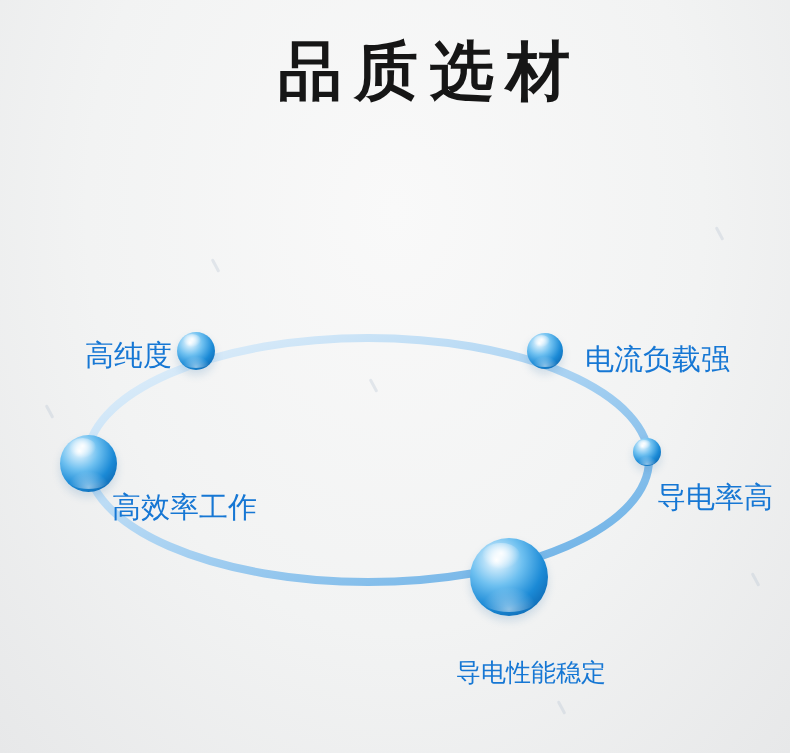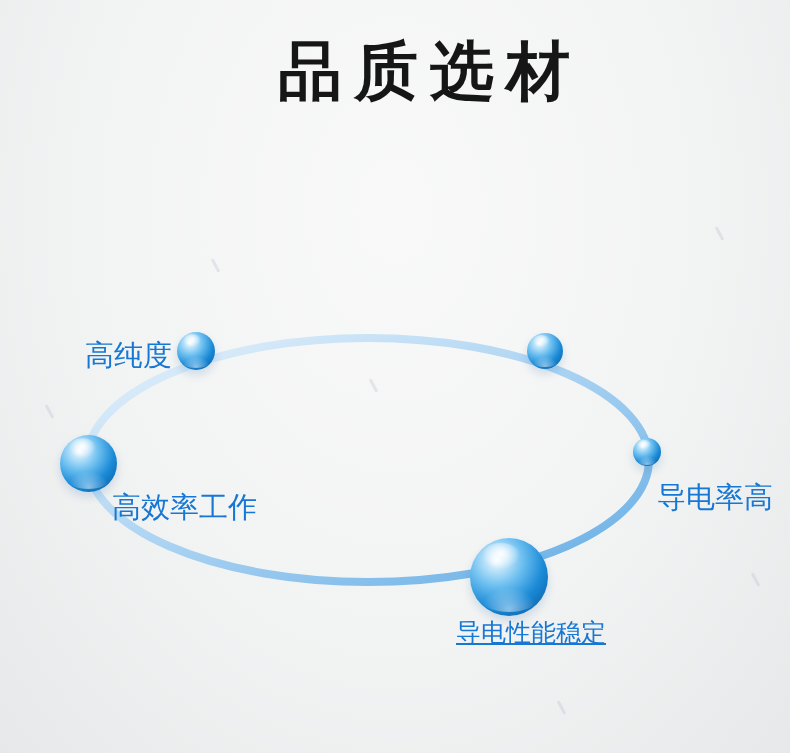--- a/index.html
+++ b/index.html
@@ -67,21 +67,21 @@
     position: absolute;
     color: #1677d4;
     font-size: 29px;
     white-space: nowrap;
     font-weight: 400;
   }
   .l1 { left: 85px;  top: 336px; }
   .l2 { left: 585px; top: 340px; }
   .l3 { left: 112px; top: 488px; }
   .l4 { left: 657px; top: 478px; }
-  .l5 { left: 456px; top: 616px; font-size: 25px; text-decoration: underline; }
+  .l5 { left: 456px; top: 656px; font-size: 25px; }
   .wm {
     position: absolute;
     width: 3px; height: 15px;
     background: rgba(172,188,204,0.28);
     transform: rotate(-28deg);
     border-radius: 2px;
   }
 </style>
 </head>
 <body>
@@ -108,17 +108,18 @@
   <div class="wm" style="left:214px;top:258px;"></div>
   <div class="wm" style="left:560px;top:700px;"></div>
 
   <div class="bubble b1"></div>
   <div class="bubble b2"></div>
   <div class="bubble b3"></div>
   <div class="bubble b4"></div>
   <div class="bubble b5"></div>
 
   <div class="label l1">高纯度</div>
+  <div class="label l2">电流负载强</div>
   <div class="label l3">高效率工作</div>
   <div class="label l4">导电率高</div>
   <div class="label l5">导电性能稳定</div>
 
 </div>
 
 </body></html>

